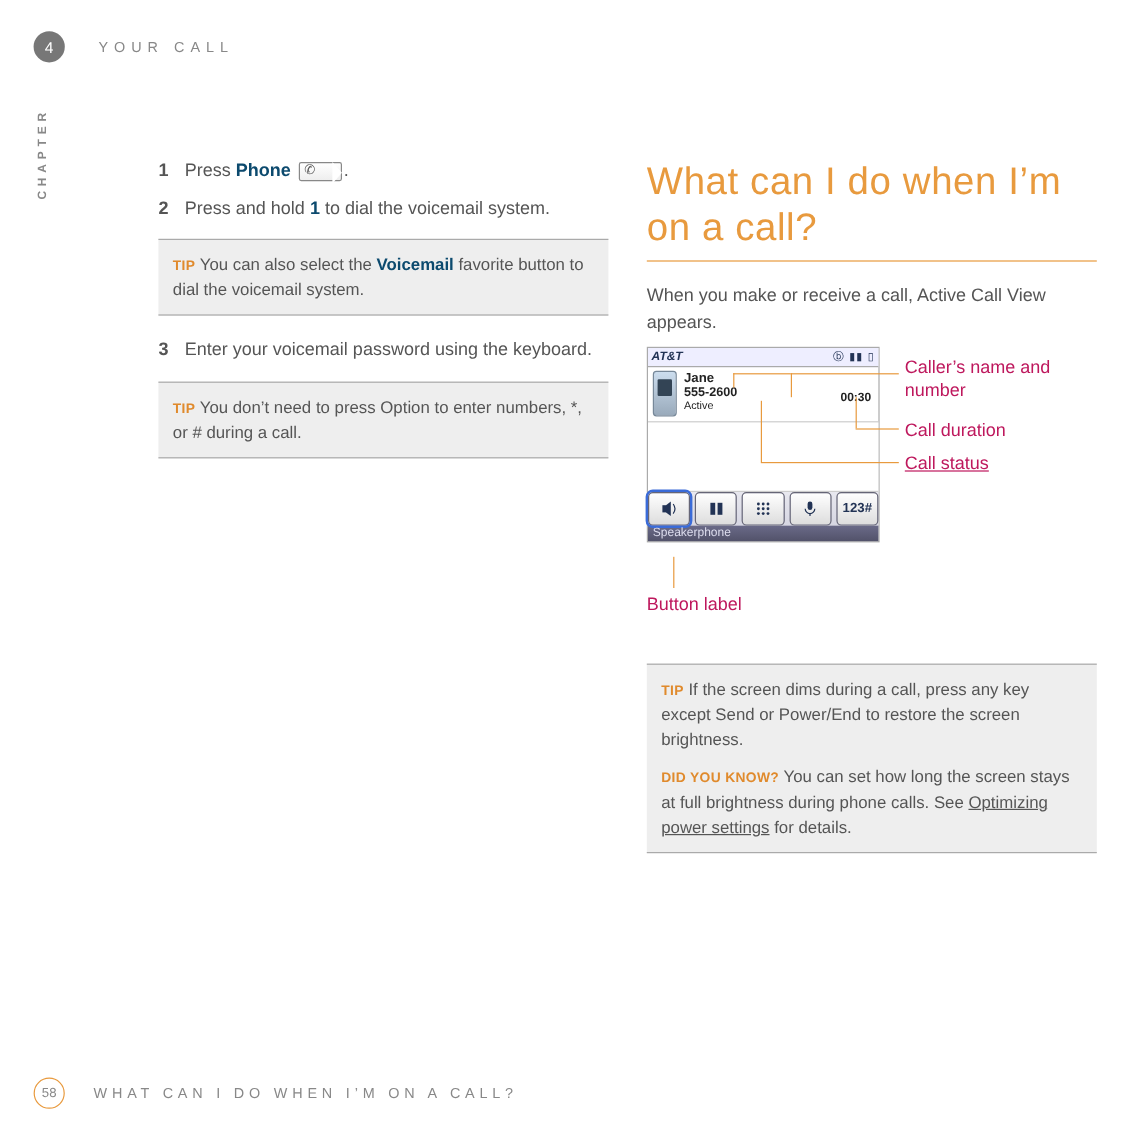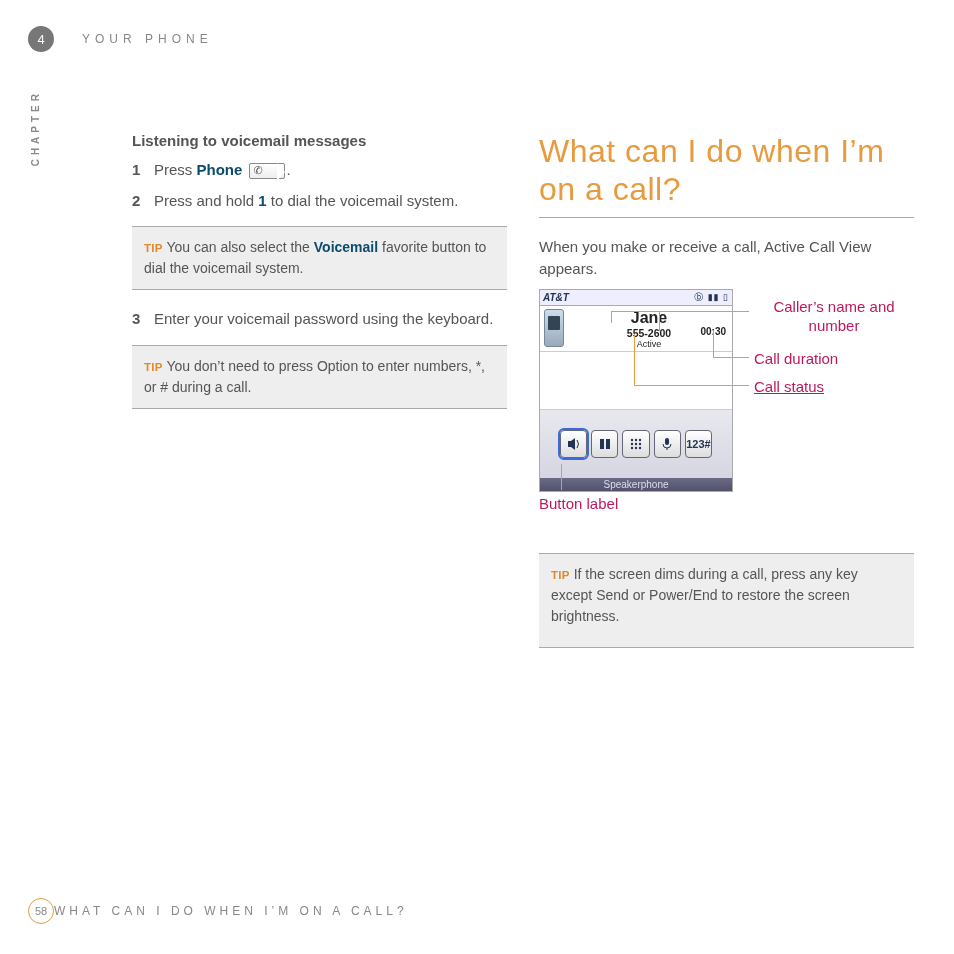--- a/index.html
+++ b/index.html
@@ -29,35 +29,35 @@
 
   .note { font-size: 15px; line-height: 1.55; color: #555; }
   .notelead { color: #e08a2c; font-weight: 700; font-size: 13px; letter-spacing: 0.3px; }
   .ulink { text-decoration: underline; color: #555; }
 
   .h1 { font-size: 32px; font-weight: 300; color: #e89a3e; line-height: 1.2; margin-bottom: 8px; letter-spacing: 0.5px; }
   .rule { border: none; border-top: 1px solid #e89a3e; margin-bottom: 18px; }
   .para { font-size: 15px; line-height: 1.5; color: #555; margin-bottom: 8px; }
 
   
-  .device-wrap { position: relative; margin-bottom: 22px; height: 200px; text-align: center; }
+  .device-wrap { position: relative; margin-bottom: 22px; height: 200px; }
   .device { position: absolute; left: 0; top: 0; width: 194px; border: 1px solid #aaa; background: #fff; font-family: Arial, sans-serif; }
   .dev-top { display: flex; align-items: center; justify-content: space-between; padding: 1px 3px; background: #eef; border-bottom: 1px solid #aaa; font-size: 10px; }
   .dev-brand { font-weight: 700; font-style: italic; color: #235; }
   .dev-icons { font-size: 9px; color: #235; letter-spacing: 1px; }
   .dev-call { display: flex; padding: 3px 4px; border-bottom: 1px solid #ccc; position: relative; height: 46px; }
   .dev-phoneimg { width: 20px; height: 38px; border: 1px solid #789; border-radius: 3px; background: linear-gradient(#cde,#9ab); margin-right: 6px; position: relative; }
   .dev-phoneimg::after { content:""; position:absolute; top:6px; left:3px; right:3px; height:14px; background:#345; border-radius:1px; }
   .dev-info { font-size: 10px; line-height: 1.15; flex:1; }
-  .dev-name { font-weight: 700; color:#222; font-size: 16px; }
+  .dev-name { font-weight: 700; color:#222; font-size: 11px; }
   .dev-num { font-weight: 700; color:#222; font-size: 10.5px; }
   .dev-status { font-size: 9px; color:#222; }
   .dev-dur { position: absolute; right: 6px; top: 20px; font-size: 10px; font-weight: 700; color:#222; }
   .dev-blank { height: 58px; background: #fff; border-bottom: 1px solid #ccc; }
-  .dev-btns { display:flex; gap:4px; padding: 20px; background: linear-gradient(#e8e8ef,#d6d6e2); }
+  .dev-btns { display:flex; gap:4px; padding: 0; background: linear-gradient(#e8e8ef,#d6d6e2); }
   .dbtn { flex:1; height: 28px; border: 1px solid #667; border-radius: 4px; background: linear-gradient(#fff,#ddd); display:flex; align-items:center; justify-content:center; font-size: 11px; color:#235; font-weight:700; }
   .dbtn.sel { outline: 2px solid #3a6bd8; outline-offset: 0px; }
   .dev-label { background: linear-gradient(#6a6a88,#52526a); color:#dde; font-size: 10px; padding: 1px 4px; }
 
   .callout { position: absolute; font-size: 15px; color: #be185d; line-height: 1.3; }
   .callout.caller { left: 215px; top: 8px; }
   .callout.duration { left: 215px; top: 60px; }
   .callout.status { left: 215px; top: 88px; text-decoration: underline; }
   .callout.btnlabel { left: 0px; top: 205px; }
 
@@ -68,36 +68,35 @@
   .ln.v1b { top: 22px; left: 72px; width:1px; height: 12px; background:#e89a3e; }
   .ln.h1b { top: 22px; left: 72px; width: 48px; height:1px; }
   .ln.h2  { top: 68px; left: 174px; width: 36px; height:1px; }
   .ln.v2  { top: 42px; left: 174px; width:1px; height: 26px; }
   .ln.h3  { top: 96px; left: 95px; width: 115px; height:1px; }
   .ln.v3  { top: 45px; left: 95px; width:1px; height: 51px; }
   .ln.v4  { top: 175px; left: 22px; width:1px; height: 26px; }
 
   
   .footer { position: absolute; bottom: 30px; left: 28px; display:flex; align-items:center; }
-  .pagenum { width: 26px; height:26px; border-radius:50%; border:1px solid #e89a3e; color:#888; font-size:11px; display:flex; align-items:center; justify-content:center; }
+  .pagenum { width: 26px; height:26px; border-radius:50%; border:1px solid #e89a3e; color:#888; font-size:11px; display:flex; align-items:center; justify-content:center; margin-right: 24px; }
   .foottitle { font-size: 12px; letter-spacing: 4px; color:#888; font-weight: 300; }
 </style>
 </head>
 <body>
 
 <div class="header">
   <div class="chapnum">4</div>
-  <div class="hdrtitle">YOUR PHONE</div>
+  <div class="hdrtitle">YOUR CALL</div>
 </div>
 <div class="chapter-side">CHAPTER</div>
 
 <div class="content">
 
   <div class="col">
-    <div class="subhead">Listening to voicemail messages</div>
 
     <div class="step">
       <div class="num">1</div>
       <div class="text">
         <span>Press </span><b>Phone</b>
         <span class="phone-key"></span><span>.</span>
       </div>
     </div>
 
     <div class="step">
@@ -198,20 +197,23 @@
       <div class="callout btnlabel">Button label</div>
     </div>
 
     <div style="height: 28px"></div>
 
     <div class="tipbox">
       <div>
         <span class="tiplead">TIP</span><span>  If the screen dims during a call, press any key except Send or Power/End to restore the screen brightness.</span>
       </div>
       <div style="height:10px"></div>
+      <div>
+        <span class="tiplead">DID YOU KNOW?</span><span>  You can set how long the screen stays at full brightness during phone calls. See </span><span class="ulink">Optimizing power settings</span><span> for details.</span>
+      </div>
     </div>
   </div>
 </div>
 
 <div class="footer">
   <div class="pagenum">58</div>
   <div class="foottitle">WHAT CAN I DO WHEN I’M ON A CALL?</div>
 </div>
 
 </body></html>

